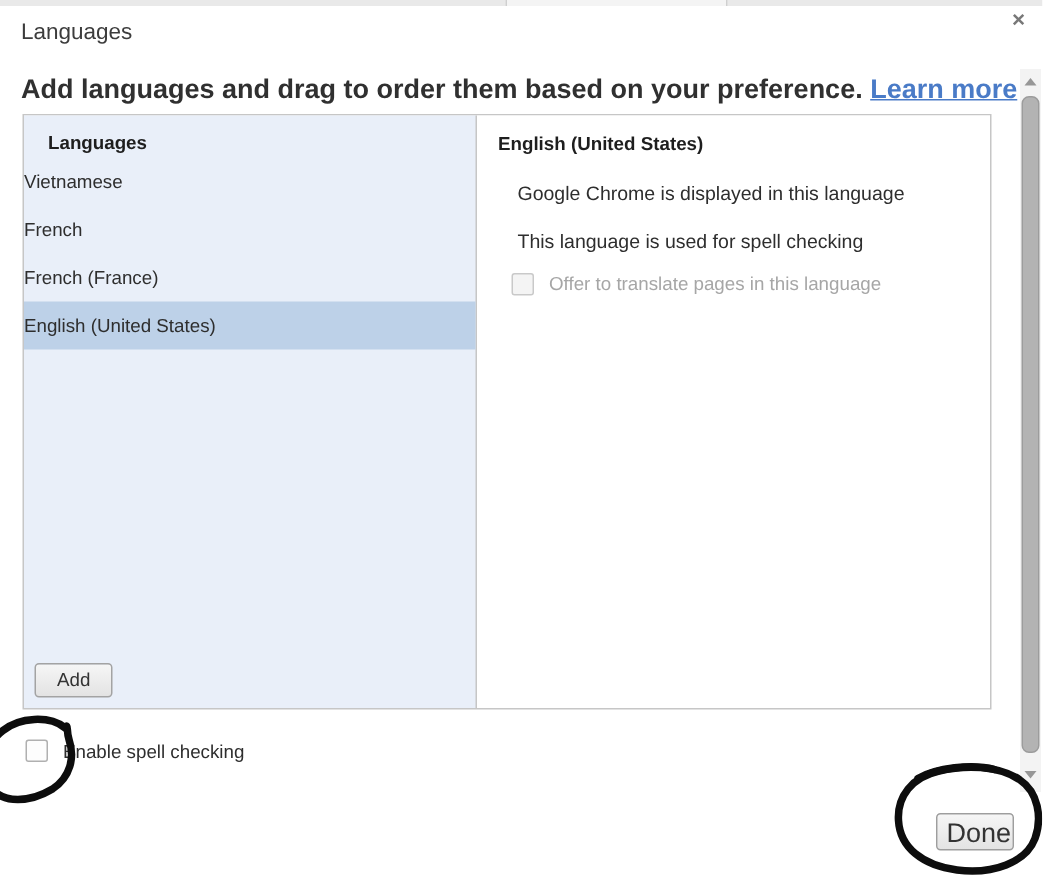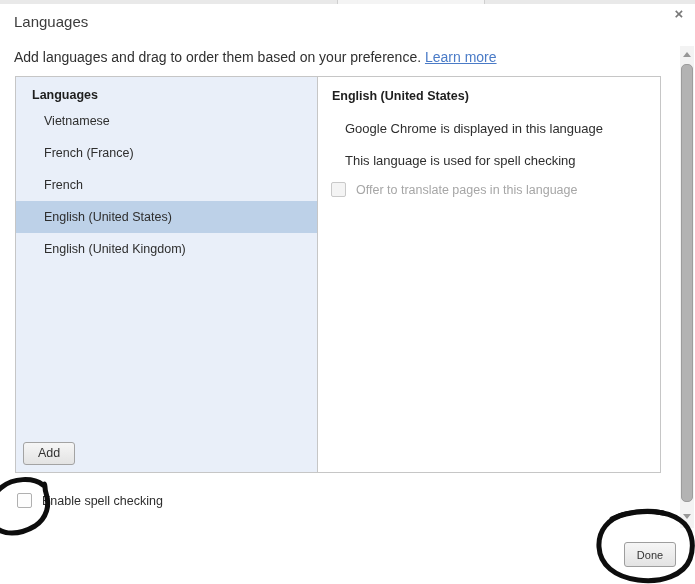--- a/index.html
+++ b/index.html
@@ -6,44 +6,44 @@
   body{font-family:"Liberation Sans",sans-serif;}
   .screen{position:relative;width:695px;height:584px;background:#ffffff;overflow:hidden;}
 
   
   .bg-strip{position:absolute;left:0;top:0;width:695px;height:4px;background:#e9e9e9;}
   .bg-search-remnant{position:absolute;left:337px;top:0;width:146px;height:4px;background:#f4f4f4;border-left:1px solid #cfcfcf;border-right:1px solid #cfcfcf;}
 
   .dialog-title{position:absolute;left:14px;top:13px;font-size:15px;color:#3c3c3c;}
   .close-btn{position:absolute;left:669px;top:4px;width:20px;height:20px;text-align:center;line-height:20px;font-size:15px;font-weight:bold;color:#787878;cursor:pointer;}
 
-  .subtitle{position:absolute;left:14px;top:49px;font-size:14px;color:#303030;}
+  .subtitle{position:absolute;left:14px;top:49px;font-size:18px;color:#303030;font-weight:bold;}
   .learn-more{color:#4a7bc7;text-decoration:underline;cursor:pointer;}
 
   .main-box{position:absolute;left:15px;top:76px;width:646px;height:397px;border:1px solid #c6c6c6;box-sizing:border-box;display:flex;}
 
   .left-panel{width:302px;min-width:302px;background:#e9eff9;border-right:1px solid #c6c6c6;position:relative;box-sizing:border-box;}
   .list-header{padding:11px 0 3px 16px;font-weight:bold;font-size:12.5px;color:#1e1e1e;}
-  .lang-item{height:32px;line-height:32px;padding-left:28px;font-size:12.5px;color:#2e2e2e;cursor:pointer;}
+  .lang-item{height:32px;line-height:32px;padding-left:0;font-size:12.5px;color:#2e2e2e;cursor:pointer;}
   .lang-item.selected{background:#bdd1e8;}
   .add-btn{position:absolute;left:7px;bottom:7px;padding:3px 14px 4px 14px;font-size:12.5px;color:#333;background:linear-gradient(#f6f6f6,#e3e3e3);border:1px solid #a3a3a3;border-radius:3px;cursor:pointer;}
 
   .right-panel{flex:1;position:relative;background:#ffffff;}
   .detail-header{position:absolute;left:14px;top:12px;font-weight:bold;font-size:12.5px;color:#1e1e1e;}
   .detail-line1{position:absolute;left:27px;top:44px;font-size:13px;color:#2e2e2e;}
   .detail-line2{position:absolute;left:27px;top:76px;font-size:13px;color:#2e2e2e;}
-  .translate-row{position:absolute;left:13px;top:105px;display:flex;align-items:center;}
+  .translate-row{position:absolute;left:23px;top:105px;display:flex;}
   .checkbox{width:13px;height:13px;border:1px solid #b0b0b0;background:#fdfdfd;border-radius:2px;box-sizing:content-box;}
   .checkbox.disabled{border-color:#c9c9c9;background:#f4f4f4;}
   .translate-label{margin-left:10px;font-size:12.5px;color:#a6a6a6;}
 
   .spell-row{position:absolute;left:17px;top:493px;display:flex;align-items:center;}
   .spell-label{margin-left:10px;font-size:12.5px;color:#2e2e2e;}
 
-  .done-btn{position:absolute;left:624px;top:542px;width:52px;height:25px;line-height:23px;font-size:11px;color:#333;background:linear-gradient(#f6f6f6,#e3e3e3);border:1px solid #9e9e9e;border-radius:3px;box-sizing:border-box;cursor:pointer;}
+  .done-btn{position:absolute;left:624px;top:542px;width:52px;height:25px;line-height:23px;font-size:18px;color:#333;background:linear-gradient(#f6f6f6,#e3e3e3);border:1px solid #9e9e9e;border-radius:3px;box-sizing:border-box;cursor:pointer;}
 
   
   .scrollbar{position:absolute;left:680px;top:46px;width:14px;height:482px;background:#f3f3f3;}
   .sb-up{position:absolute;top:6px;left:3px;width:0;height:0;border-left:4px solid transparent;border-right:4px solid transparent;border-bottom:5px solid #979797;}
   .sb-thumb{position:absolute;top:18px;left:1px;width:10px;height:436px;background:#b3b3b3;border:1px solid #9c9c9c;border-radius:5px;}
   .sb-down{position:absolute;top:468px;left:3px;width:0;height:0;border-left:4px solid transparent;border-right:4px solid transparent;border-top:5px solid #979797;}
 
   .annotation-layer{position:absolute;left:0;top:0;width:695px;height:584px;pointer-events:none;z-index:50;}
 </style>
 </head>
@@ -60,24 +60,23 @@
   <div class="subtitle">
     <span>Add languages and drag to order them based on your preference.</span>
     <span class="learn-more">Learn more</span>
   </div>
 
   <div class="main-box">
     <div class="left-panel">
       <div class="list-header">Languages</div>
       <div id="lang-list">
           <div class="lang-item">Vietnamese</div>
+          <div class="lang-item">French</div>
           <div class="lang-item">French (France)</div>
-          <div class="lang-item">French</div>
           <div class="lang-item selected">English (United States)</div>
-          <div class="lang-item">English (United Kingdom)</div>
         </div>
       <button class="add-btn">Add</button>
     </div>
 
     <div class="right-panel">
       <div class="detail-header">English (United States)</div>
       <div class="detail-line1">Google Chrome is displayed in this language</div>
       <div class="detail-line2">This language is used for spell checking</div>
       <div class="translate-row">
         <span class="checkbox disabled"></span>

